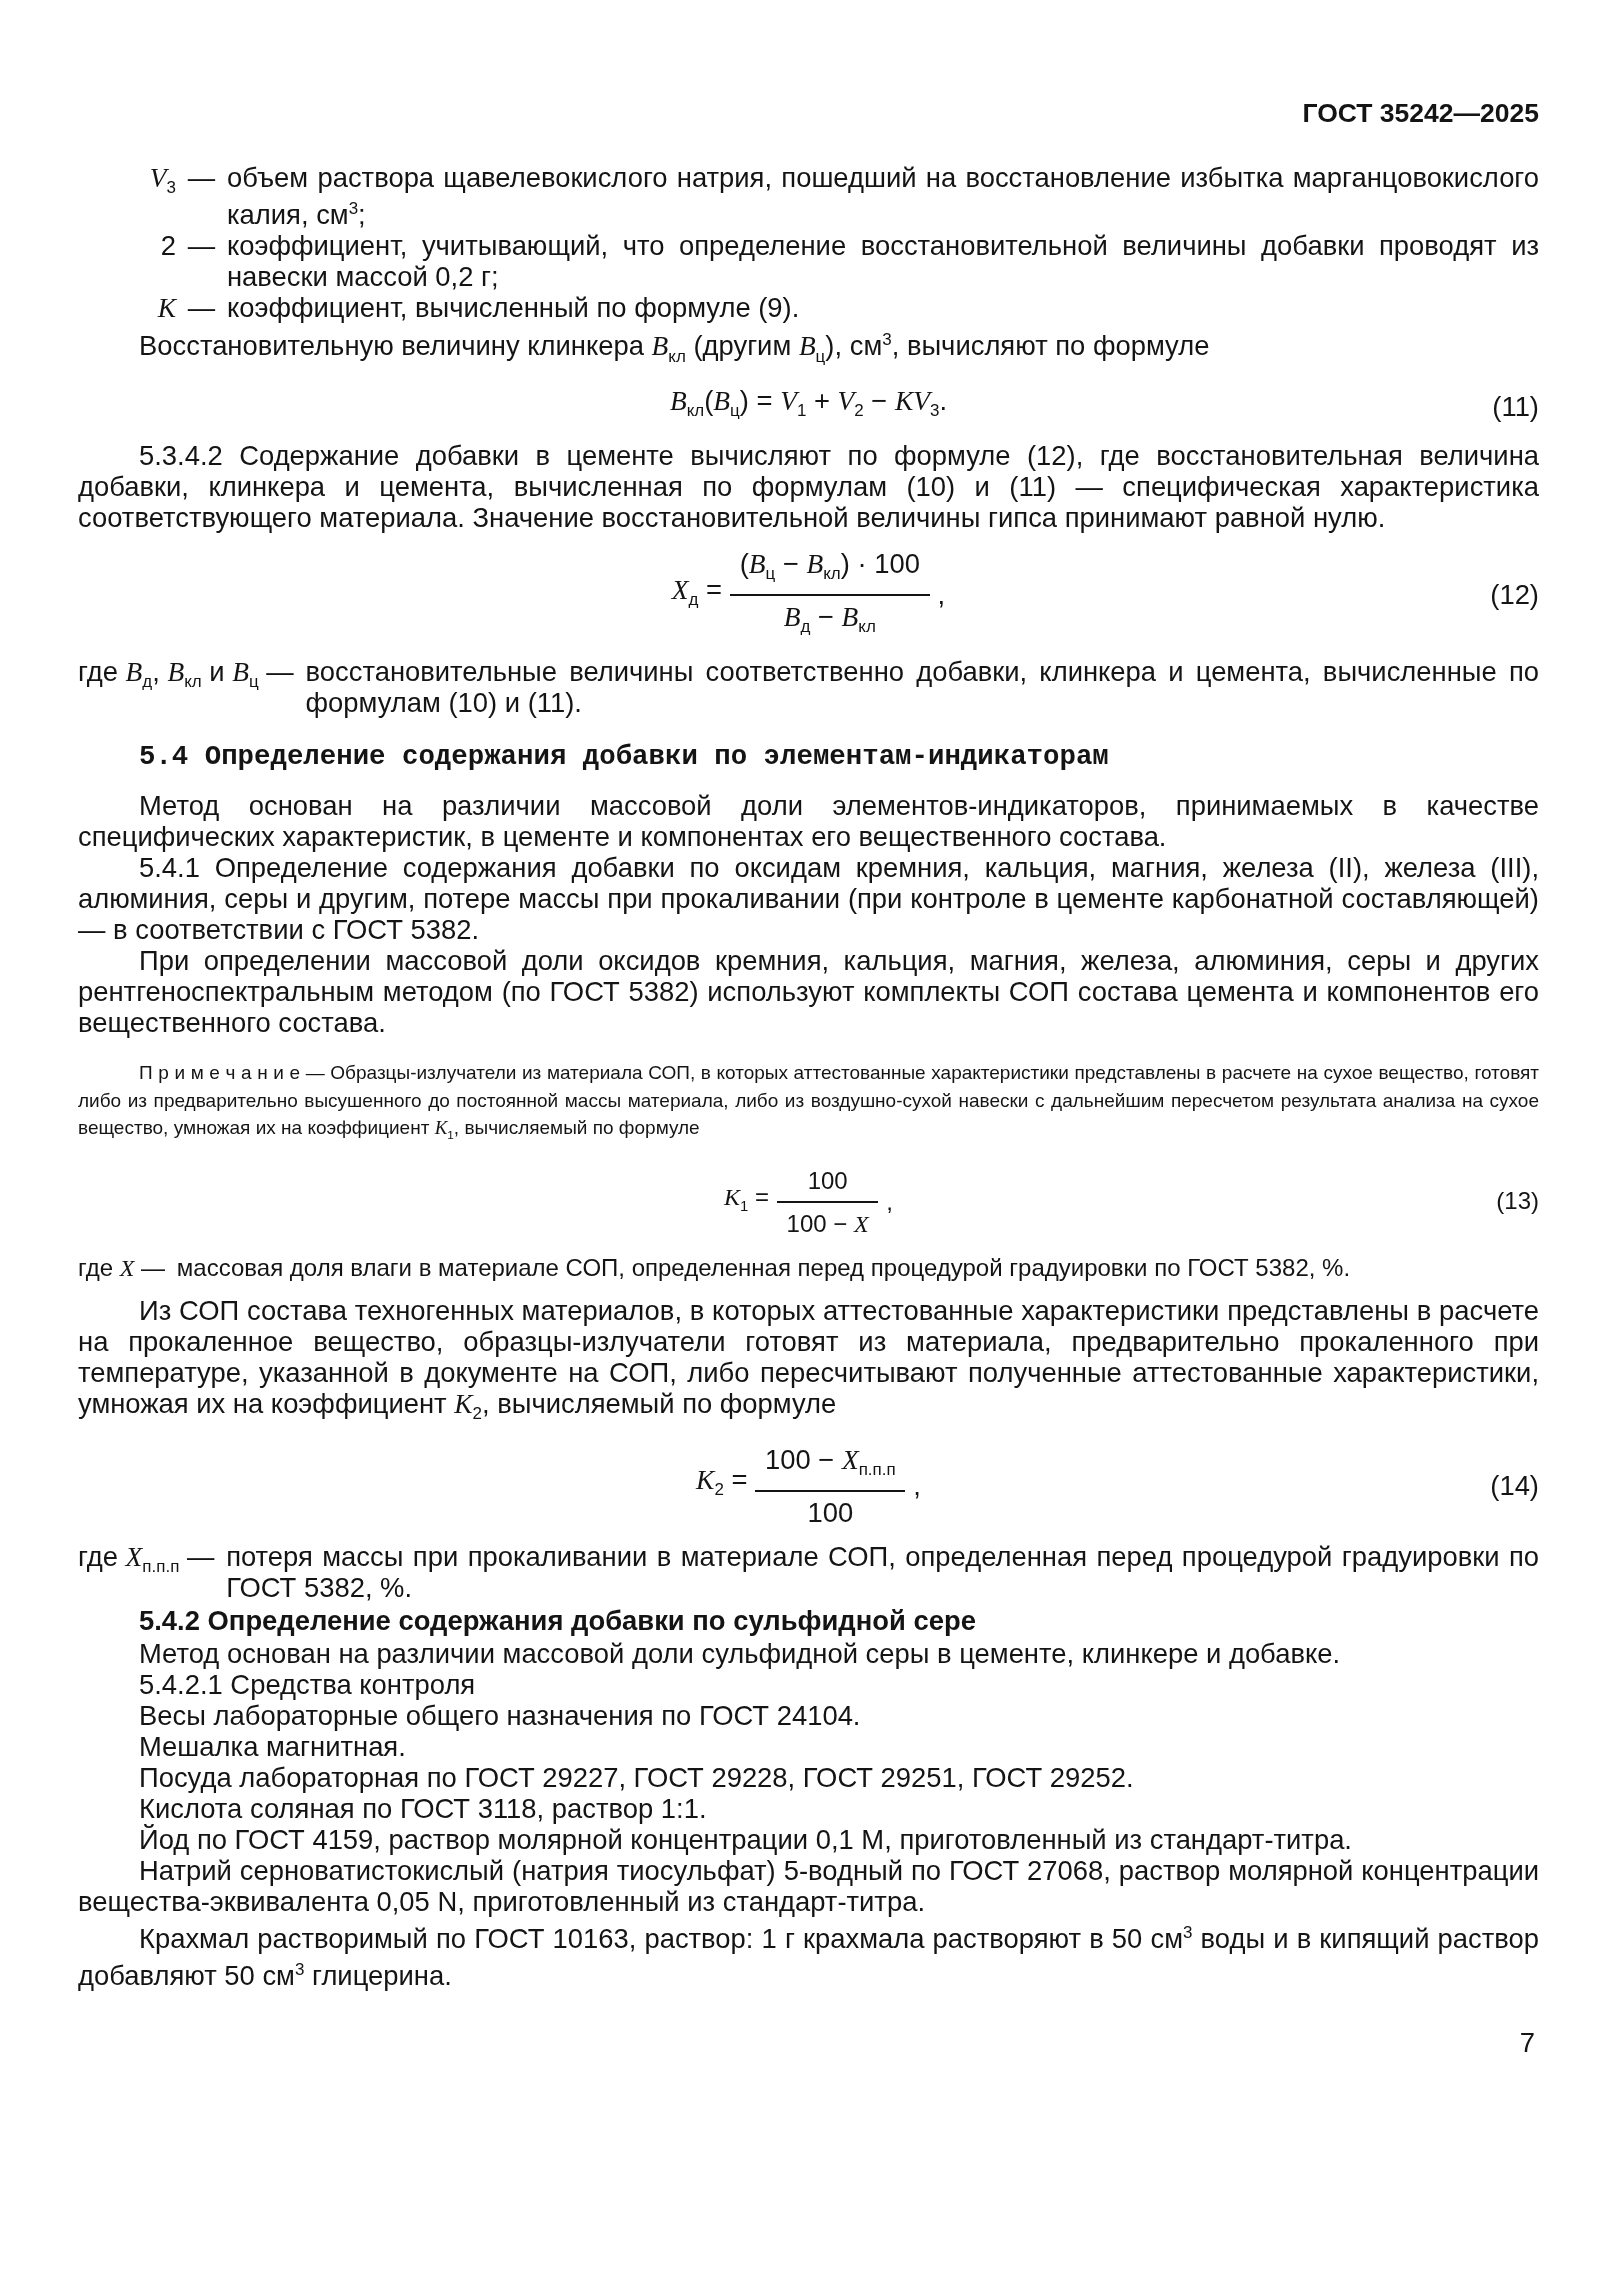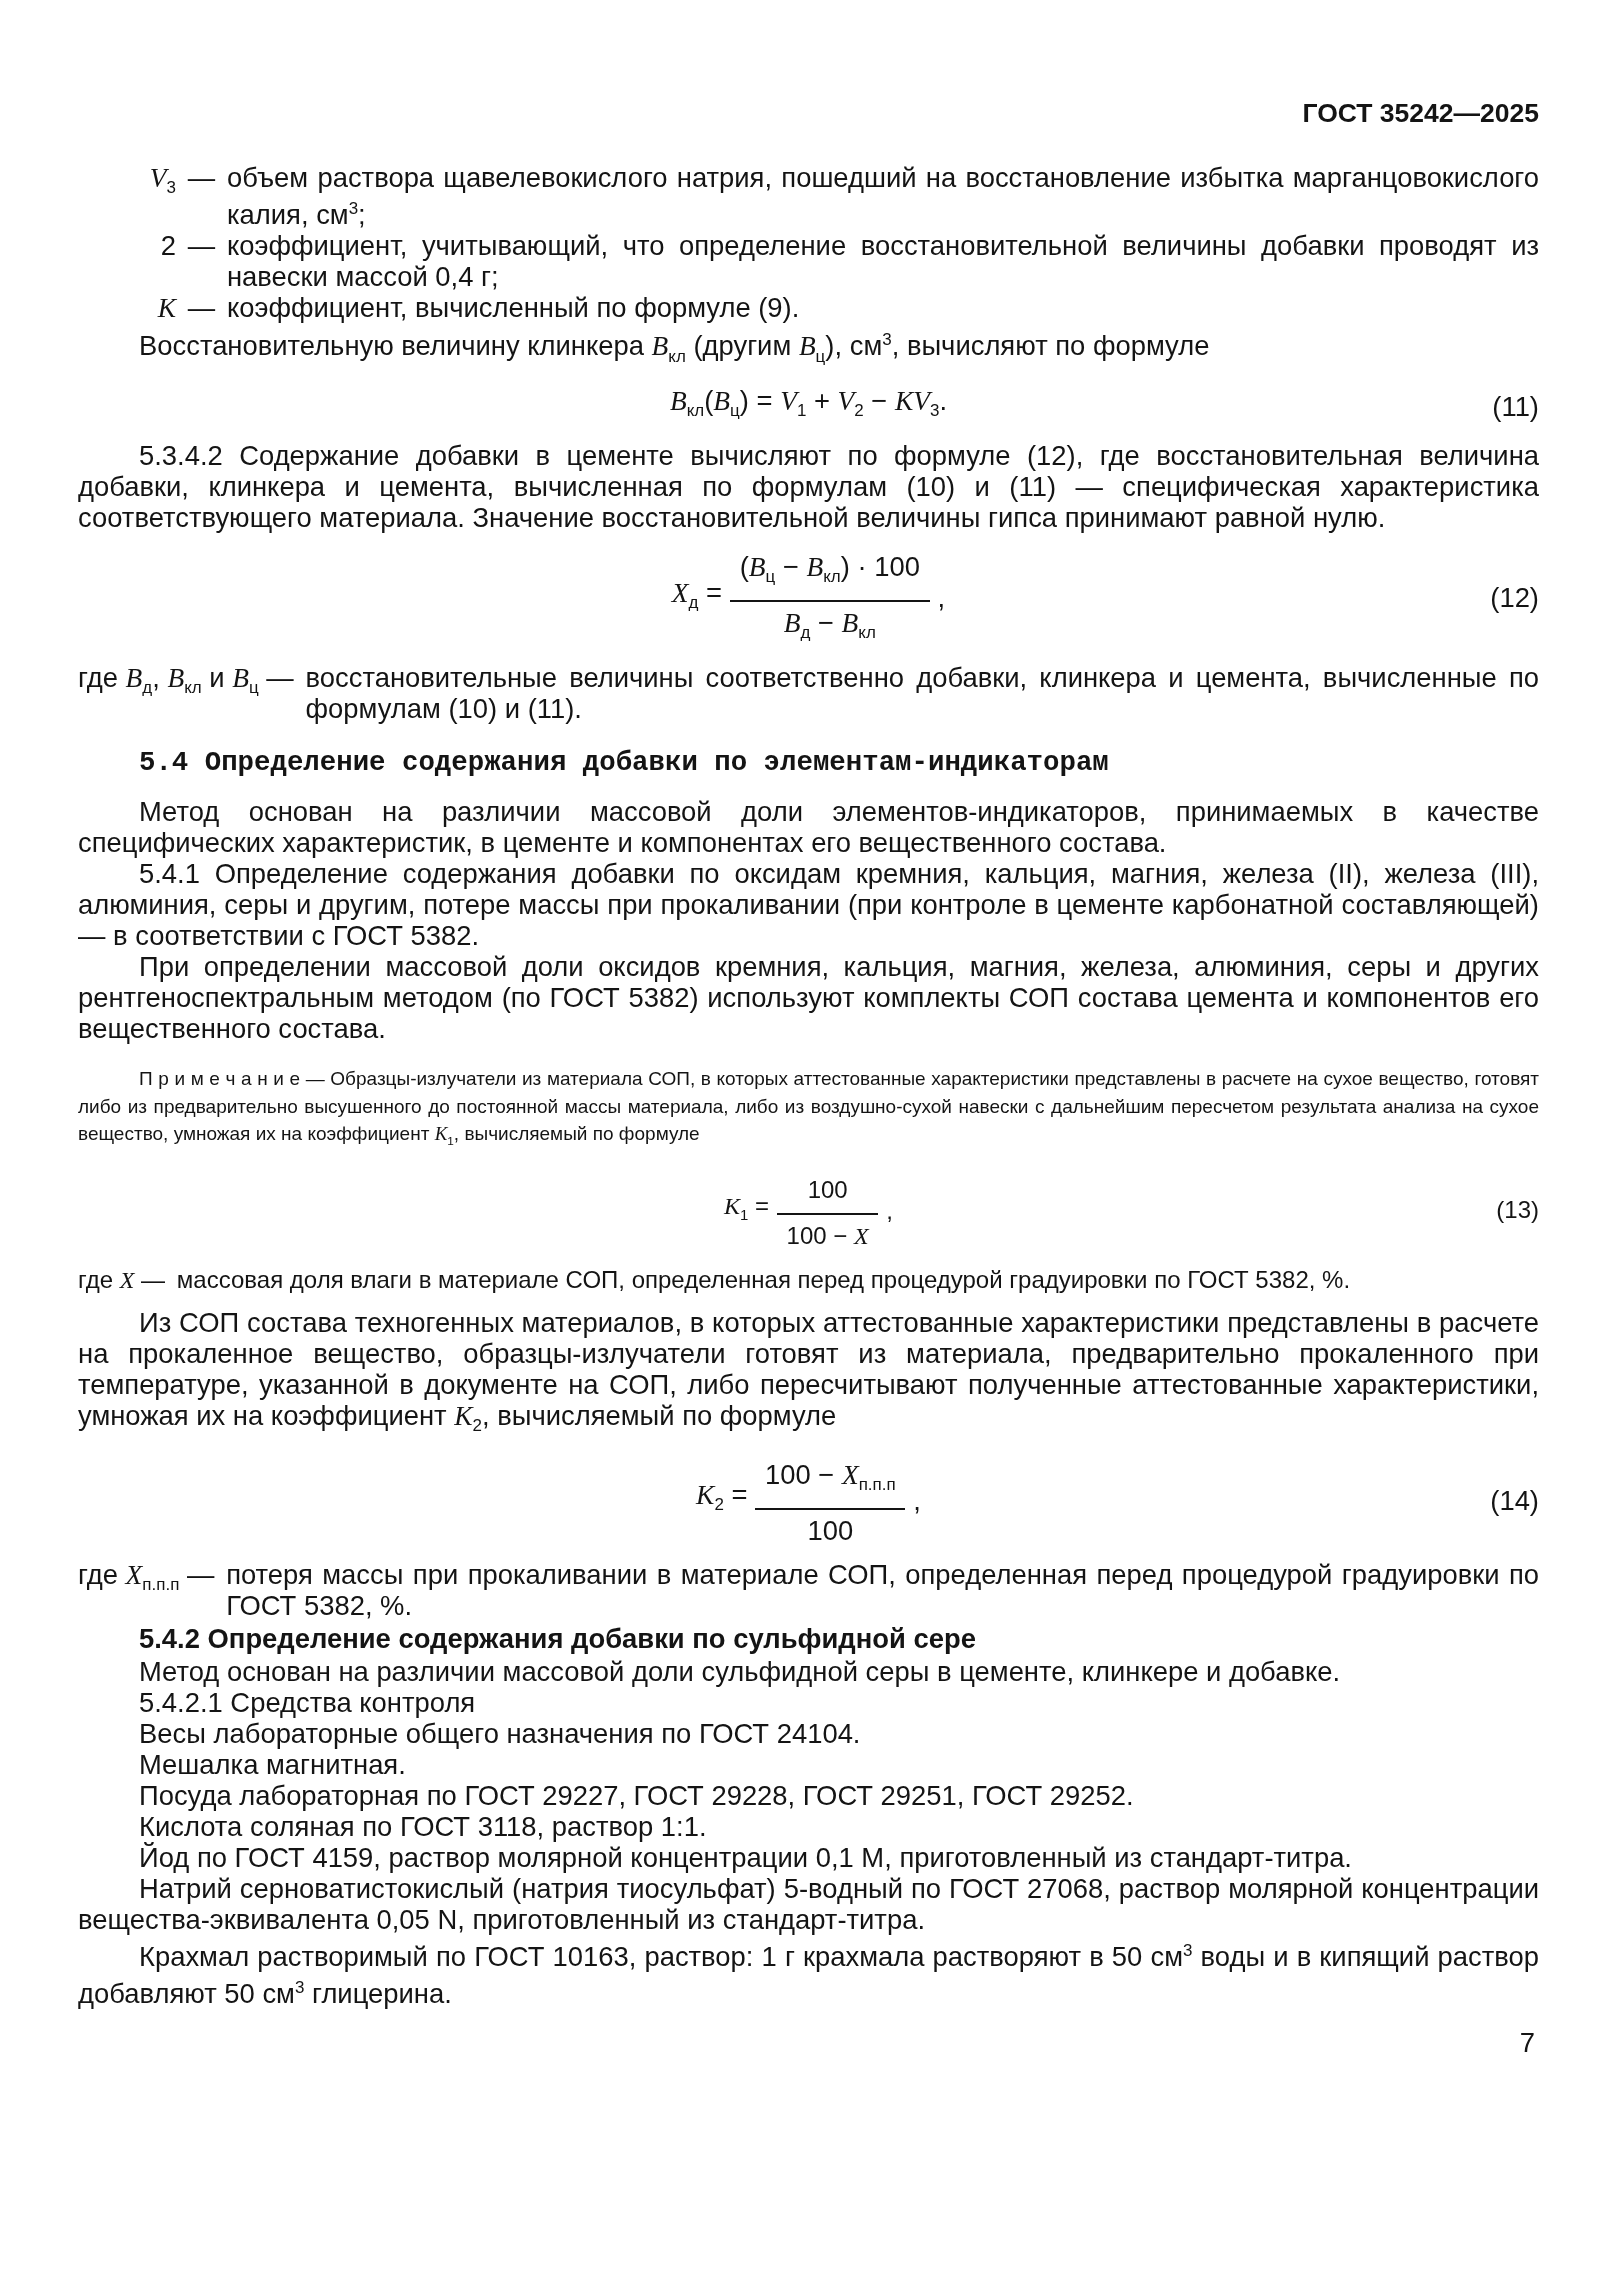--- a/index.html
+++ b/index.html
@@ -42,21 +42,21 @@
   .formula-row {
     position: relative;
     display: flex;
     align-items: center;
     justify-content: center;
     margin: 11.8px 0;
     min-height: 45px;
   }
   .formula-label { position: absolute; right: 0; top: 50%; transform: translateY(-50%); }
   .frac { display: inline-flex; flex-direction: column; vertical-align: middle; text-align: center; margin: 0 7.8px; }
-  .frac .fnum { display: block; border-bottom: 2px solid #141414; padding: 2px 9.8px 3.9px; line-height: 39px; }
+  .frac .fnum { display: block; border-bottom: 2px solid #141414; padding: 2px 9.8px 3.9px; line-height: 33px; }
   .frac .fden { display: block; padding: 3.9px 9.8px 0; line-height: 33px; }
 
   .var { font-family: "Liberation Serif", serif; font-style: italic; }
   sub { font-size: 0.62em; vertical-align: sub; }
   sup { font-size: 0.62em; vertical-align: super; }
 
   .h54 { margin: 23.5px 0 17.6px; font-family: Liberation Mono, monospace; }
   .h542 { margin: 2px 0 2px; }
   .note { font-size: 19px; line-height: 27.4px; margin: 21.6px 0 7.8px; }
   .note-size { font-size: 24px; line-height: 27.4px; }
@@ -74,21 +74,21 @@
   <div class="doc-code">ГОСТ 35242—2025</div>
 
   <div class="def-item">
     <span class="def-term"><i class="var">V</i><sub>3</sub></span>
     <span class="def-dash">—</span>
     <span class="def-body"><span>объем раствора щавелевокислого натрия, пошедший на восстановление избытка марганцовокислого калия, см</span><sup>3</sup><span>;</span></span>
   </div>
   <div class="def-item">
     <span class="def-term">2</span>
     <span class="def-dash">—</span>
-    <span class="def-body">коэффициент, учитывающий, что определение восстановительной величины добавки проводят из навески массой 0,4 г;</span>
+    <span class="def-body">коэффициент, учитывающий, что определение восстановительной величины добавки проводят из навески массой 0,2 г;</span>
   </div>
   <div class="def-item">
     <span class="def-term"><i class="var">К</i></span>
     <span class="def-dash">—</span>
     <span class="def-body">коэффициент, вычисленный по формуле (9).</span>
   </div>
 
   <div class="p indent">
     <span>Восстановительную величину клинкера </span><i class="var">В</i><sub>кл</sub><span> (другим </span><i class="var">В</i><sub>ц</sub><span>), см</span><sup>3</sup><span>, вычисляют по формуле</span>
   </div>

